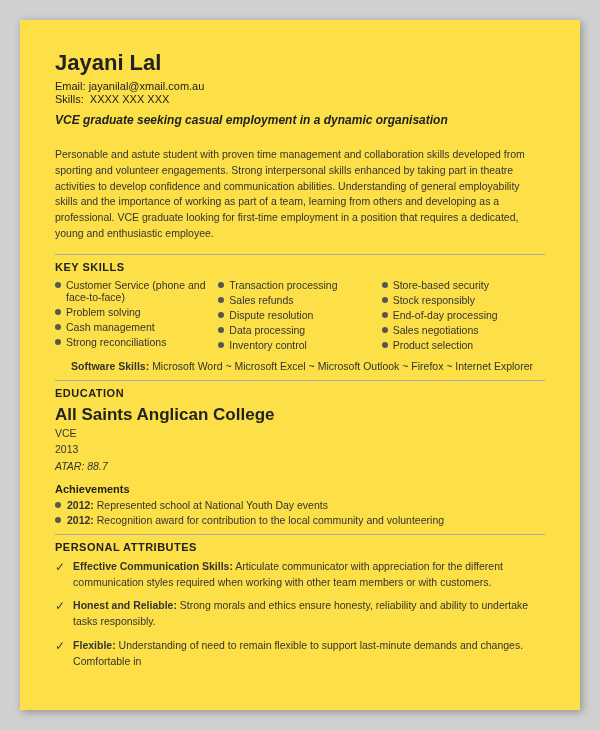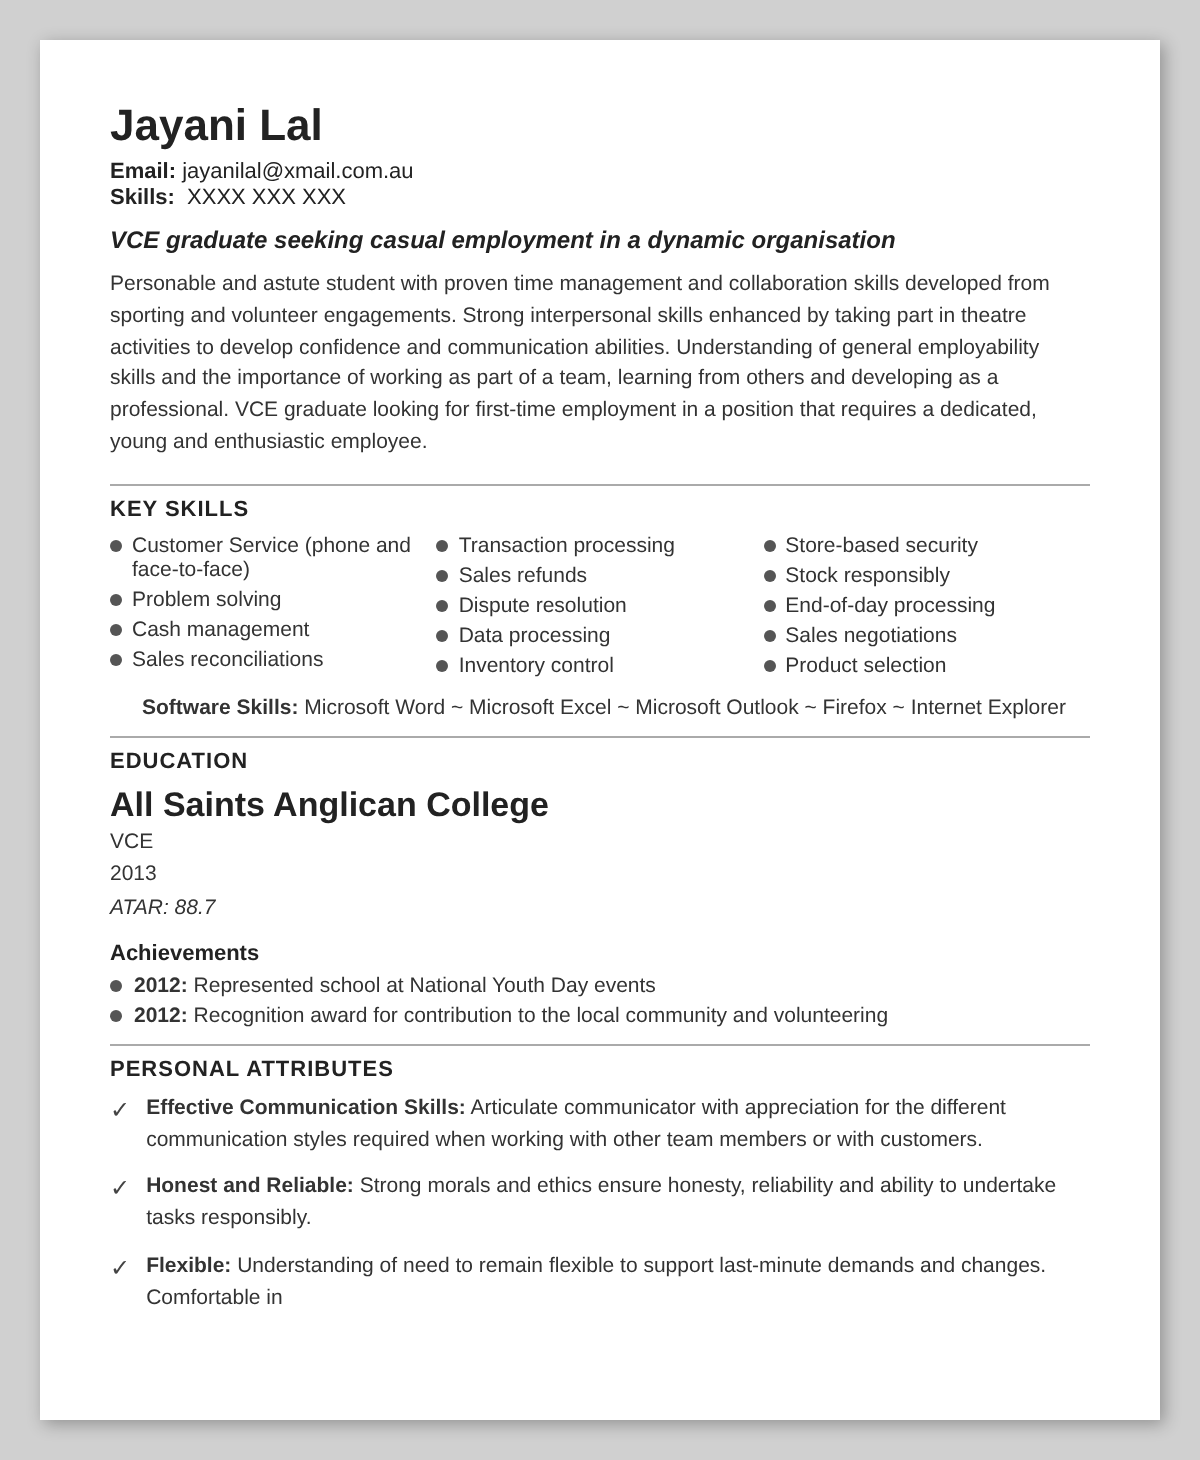--- a/index.html
+++ b/index.html
@@ -12,51 +12,51 @@
       background: #d0d0d0;
       display: flex;
       justify-content: center;
       align-items: flex-start;
       padding: 20px;
       font-family: Arial, sans-serif;
       font-size: 11px;
     }
 
     .resume-page {
-      background: #ffffff;
+      background: #fde047;
       width: 560px;
       min-height: 690px;
       padding: 30px 35px 30px 35px;
       box-shadow: 2px 2px 8px rgba(0,0,0,0.3);
     }
 
     .header-name {
       font-size: 22px;
       font-weight: bold;
       color: #222;
       margin-bottom: 4px;
     }
 
     .contact-line {
       font-size: 11px;
       color: #222;
       margin-bottom: 1px;
     }
 
     .contact-line strong {
-      font-weight: bold;
+      font-weight: normal;
     }
 
     .tagline {
       font-style: italic;
       font-weight: bold;
       font-size: 12px;
       color: #222;
       margin-top: 8px;
-      margin-bottom: 8px;
+      margin-bottom: 20px;
     }
 
     .summary-text {
       font-size: 10.5px;
       color: #333;
       line-height: 1.5;
       margin-bottom: 12px;
     }
 
     .section-divider {
@@ -212,21 +212,21 @@
       <div class="skill-item">
         <div class="skill-bullet"></div>
         <span>Problem solving</span>
       </div>
       <div class="skill-item">
         <div class="skill-bullet"></div>
         <span>Cash management</span>
       </div>
       <div class="skill-item">
         <div class="skill-bullet"></div>
-        <span>Sales reconciliations</span>
+        <span>Strong reconciliations</span>
       </div>
     </div>
     <div class="skills-col">
       <div class="skill-item">
         <div class="skill-bullet"></div>
         <span>Transaction processing</span>
       </div>
       <div class="skill-item">
         <div class="skill-bullet"></div>
         <span>Sales refunds</span>

